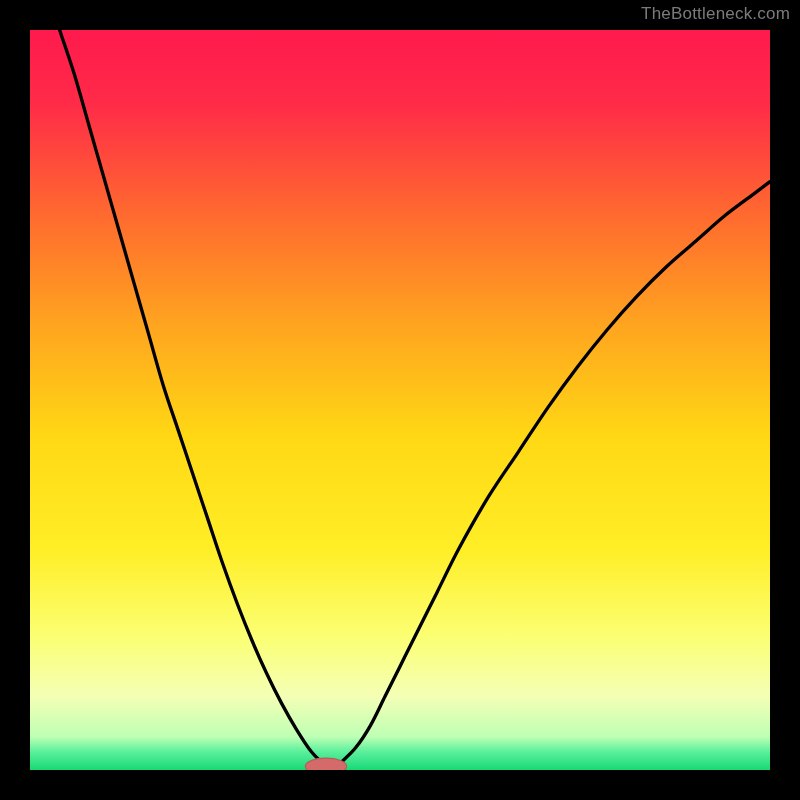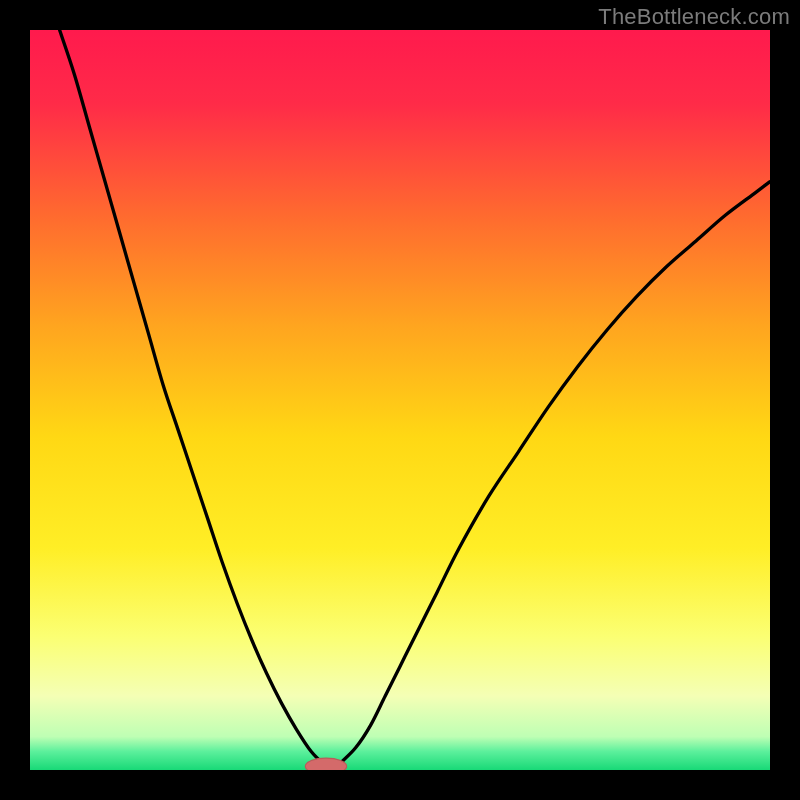--- a/index.html
+++ b/index.html
@@ -25,21 +25,21 @@
     top: 30px;
     width: 740px;
     height: 740px;
     overflow: hidden;
   }
   .attribution {
     position: absolute;
     top: 4px;
     right: 10px;
     color: #7b7b7b;
-    font-size: 22px;
+    font-size: 17px;
     font-weight: 400;
     letter-spacing: 0.2px;
   }
 </style>
 </head>
 <body>
 
 <div class="frame">
 
   <div class="plot">

